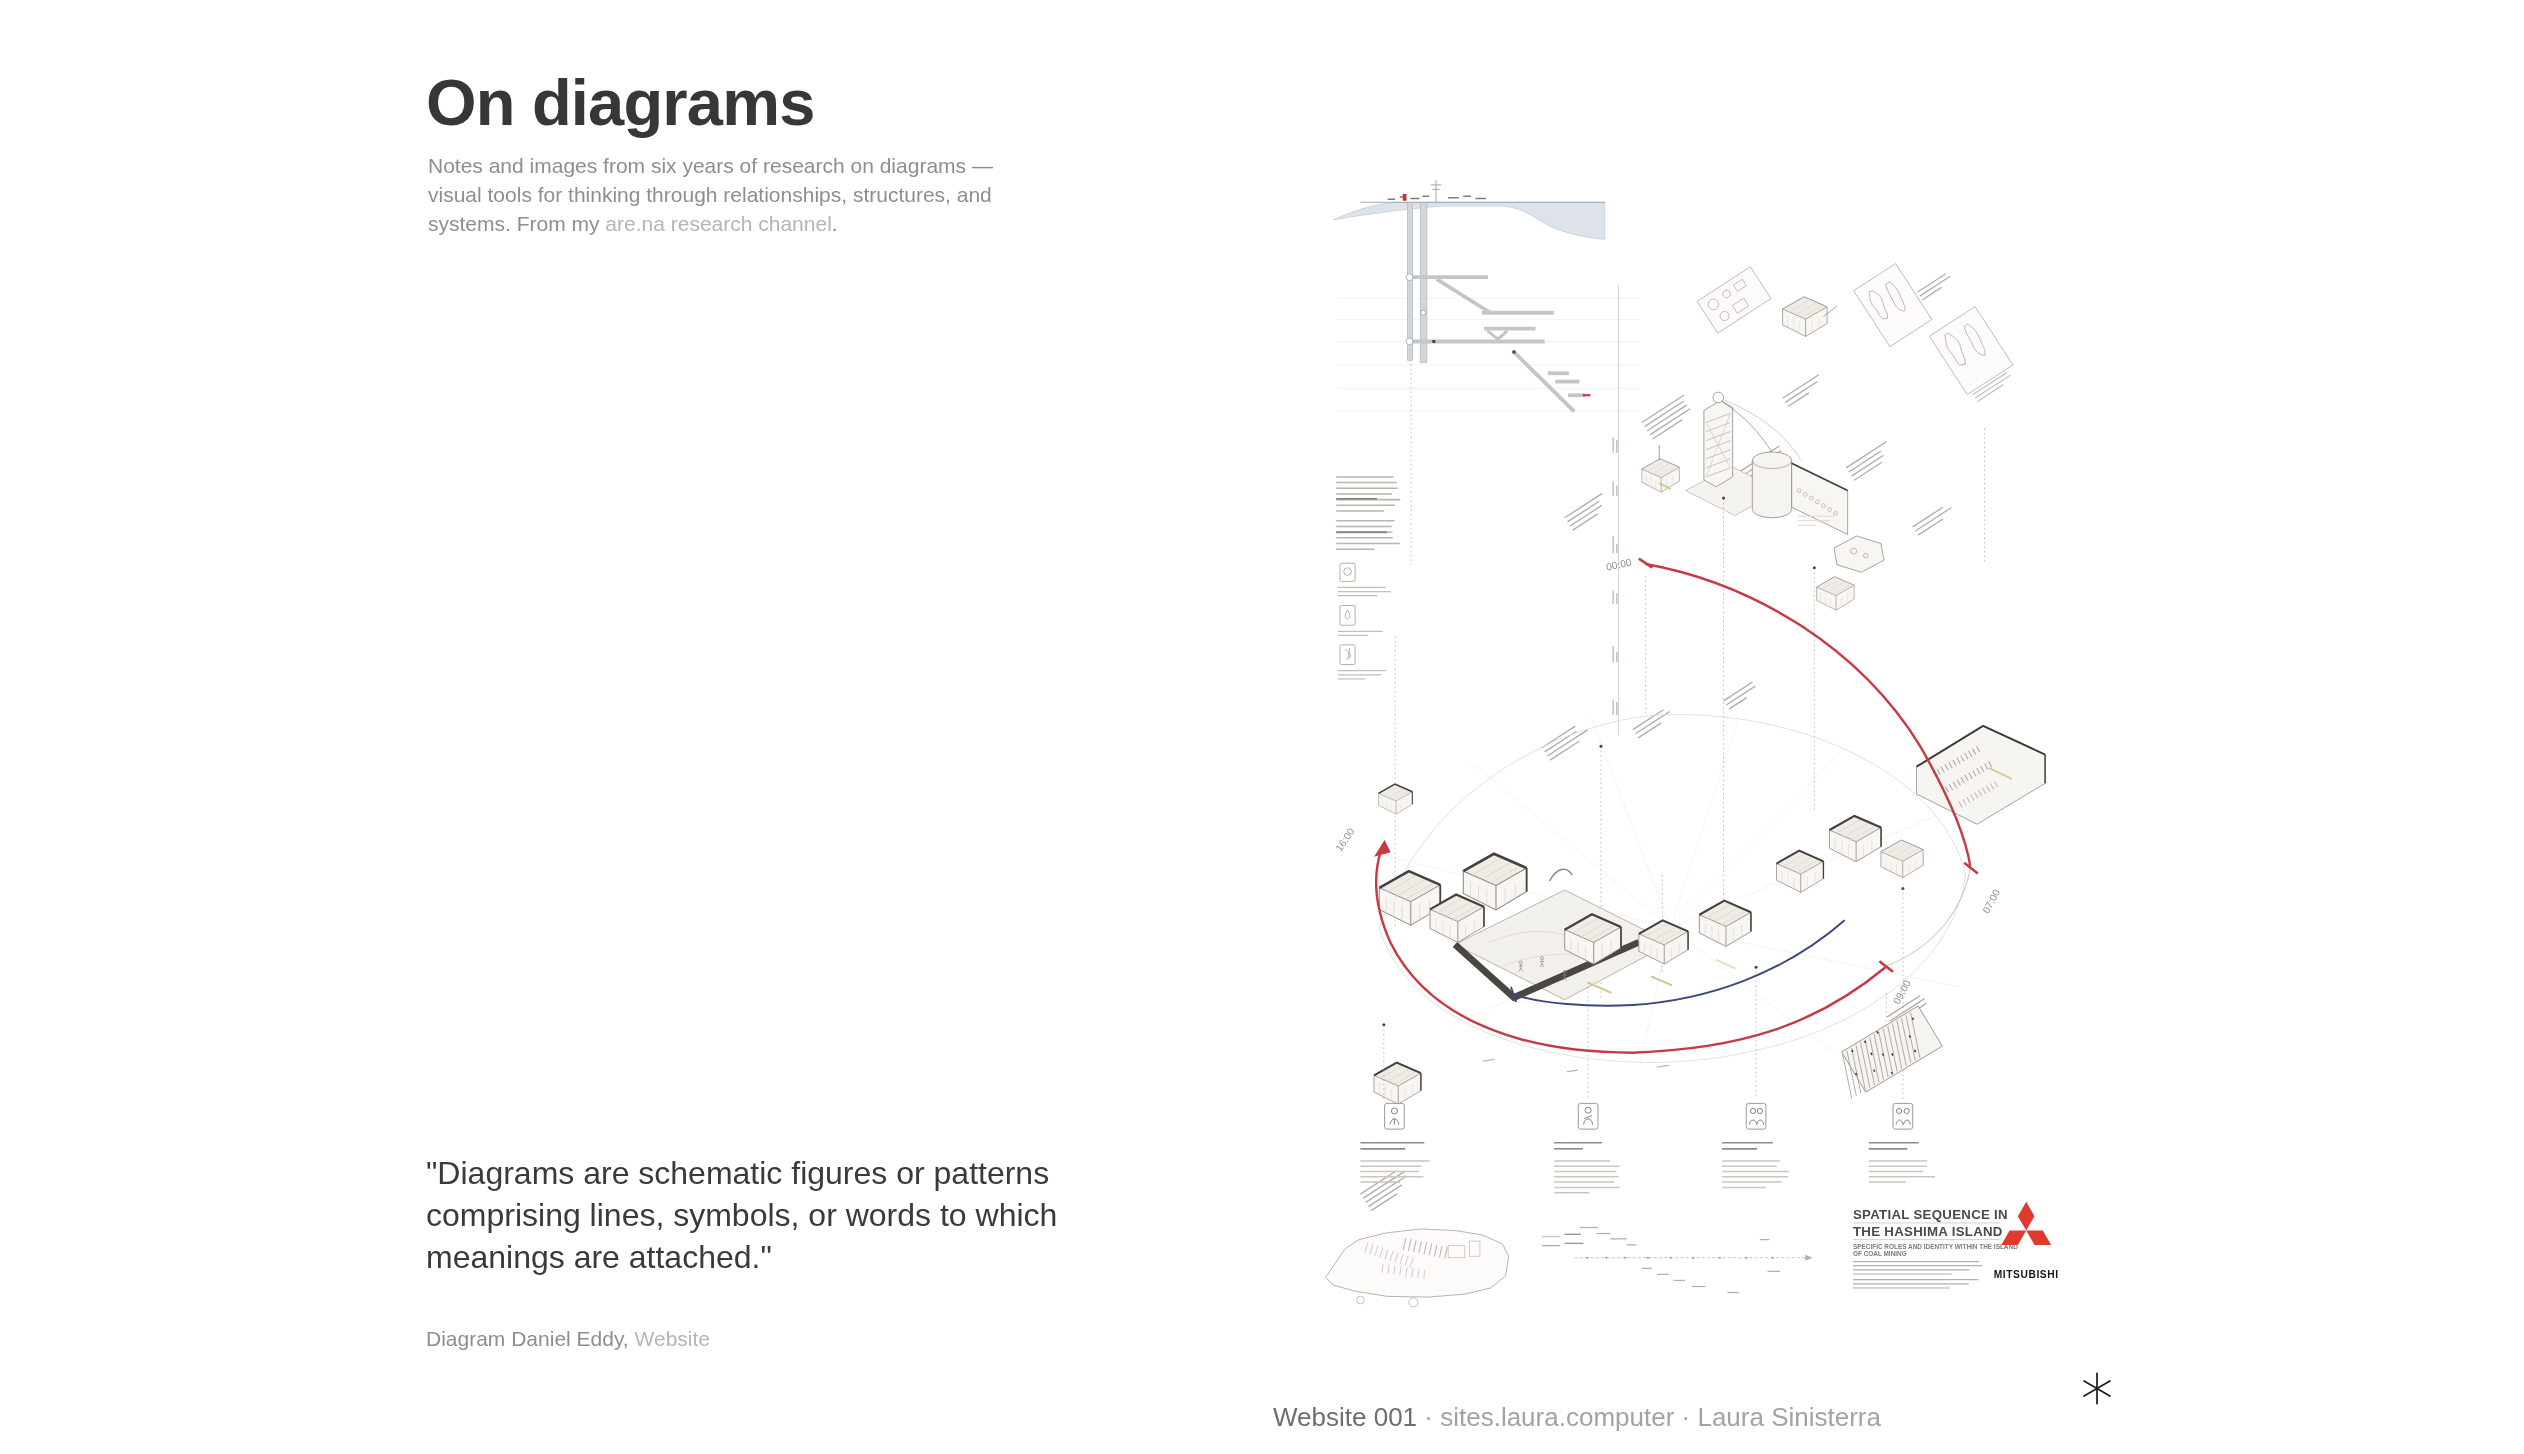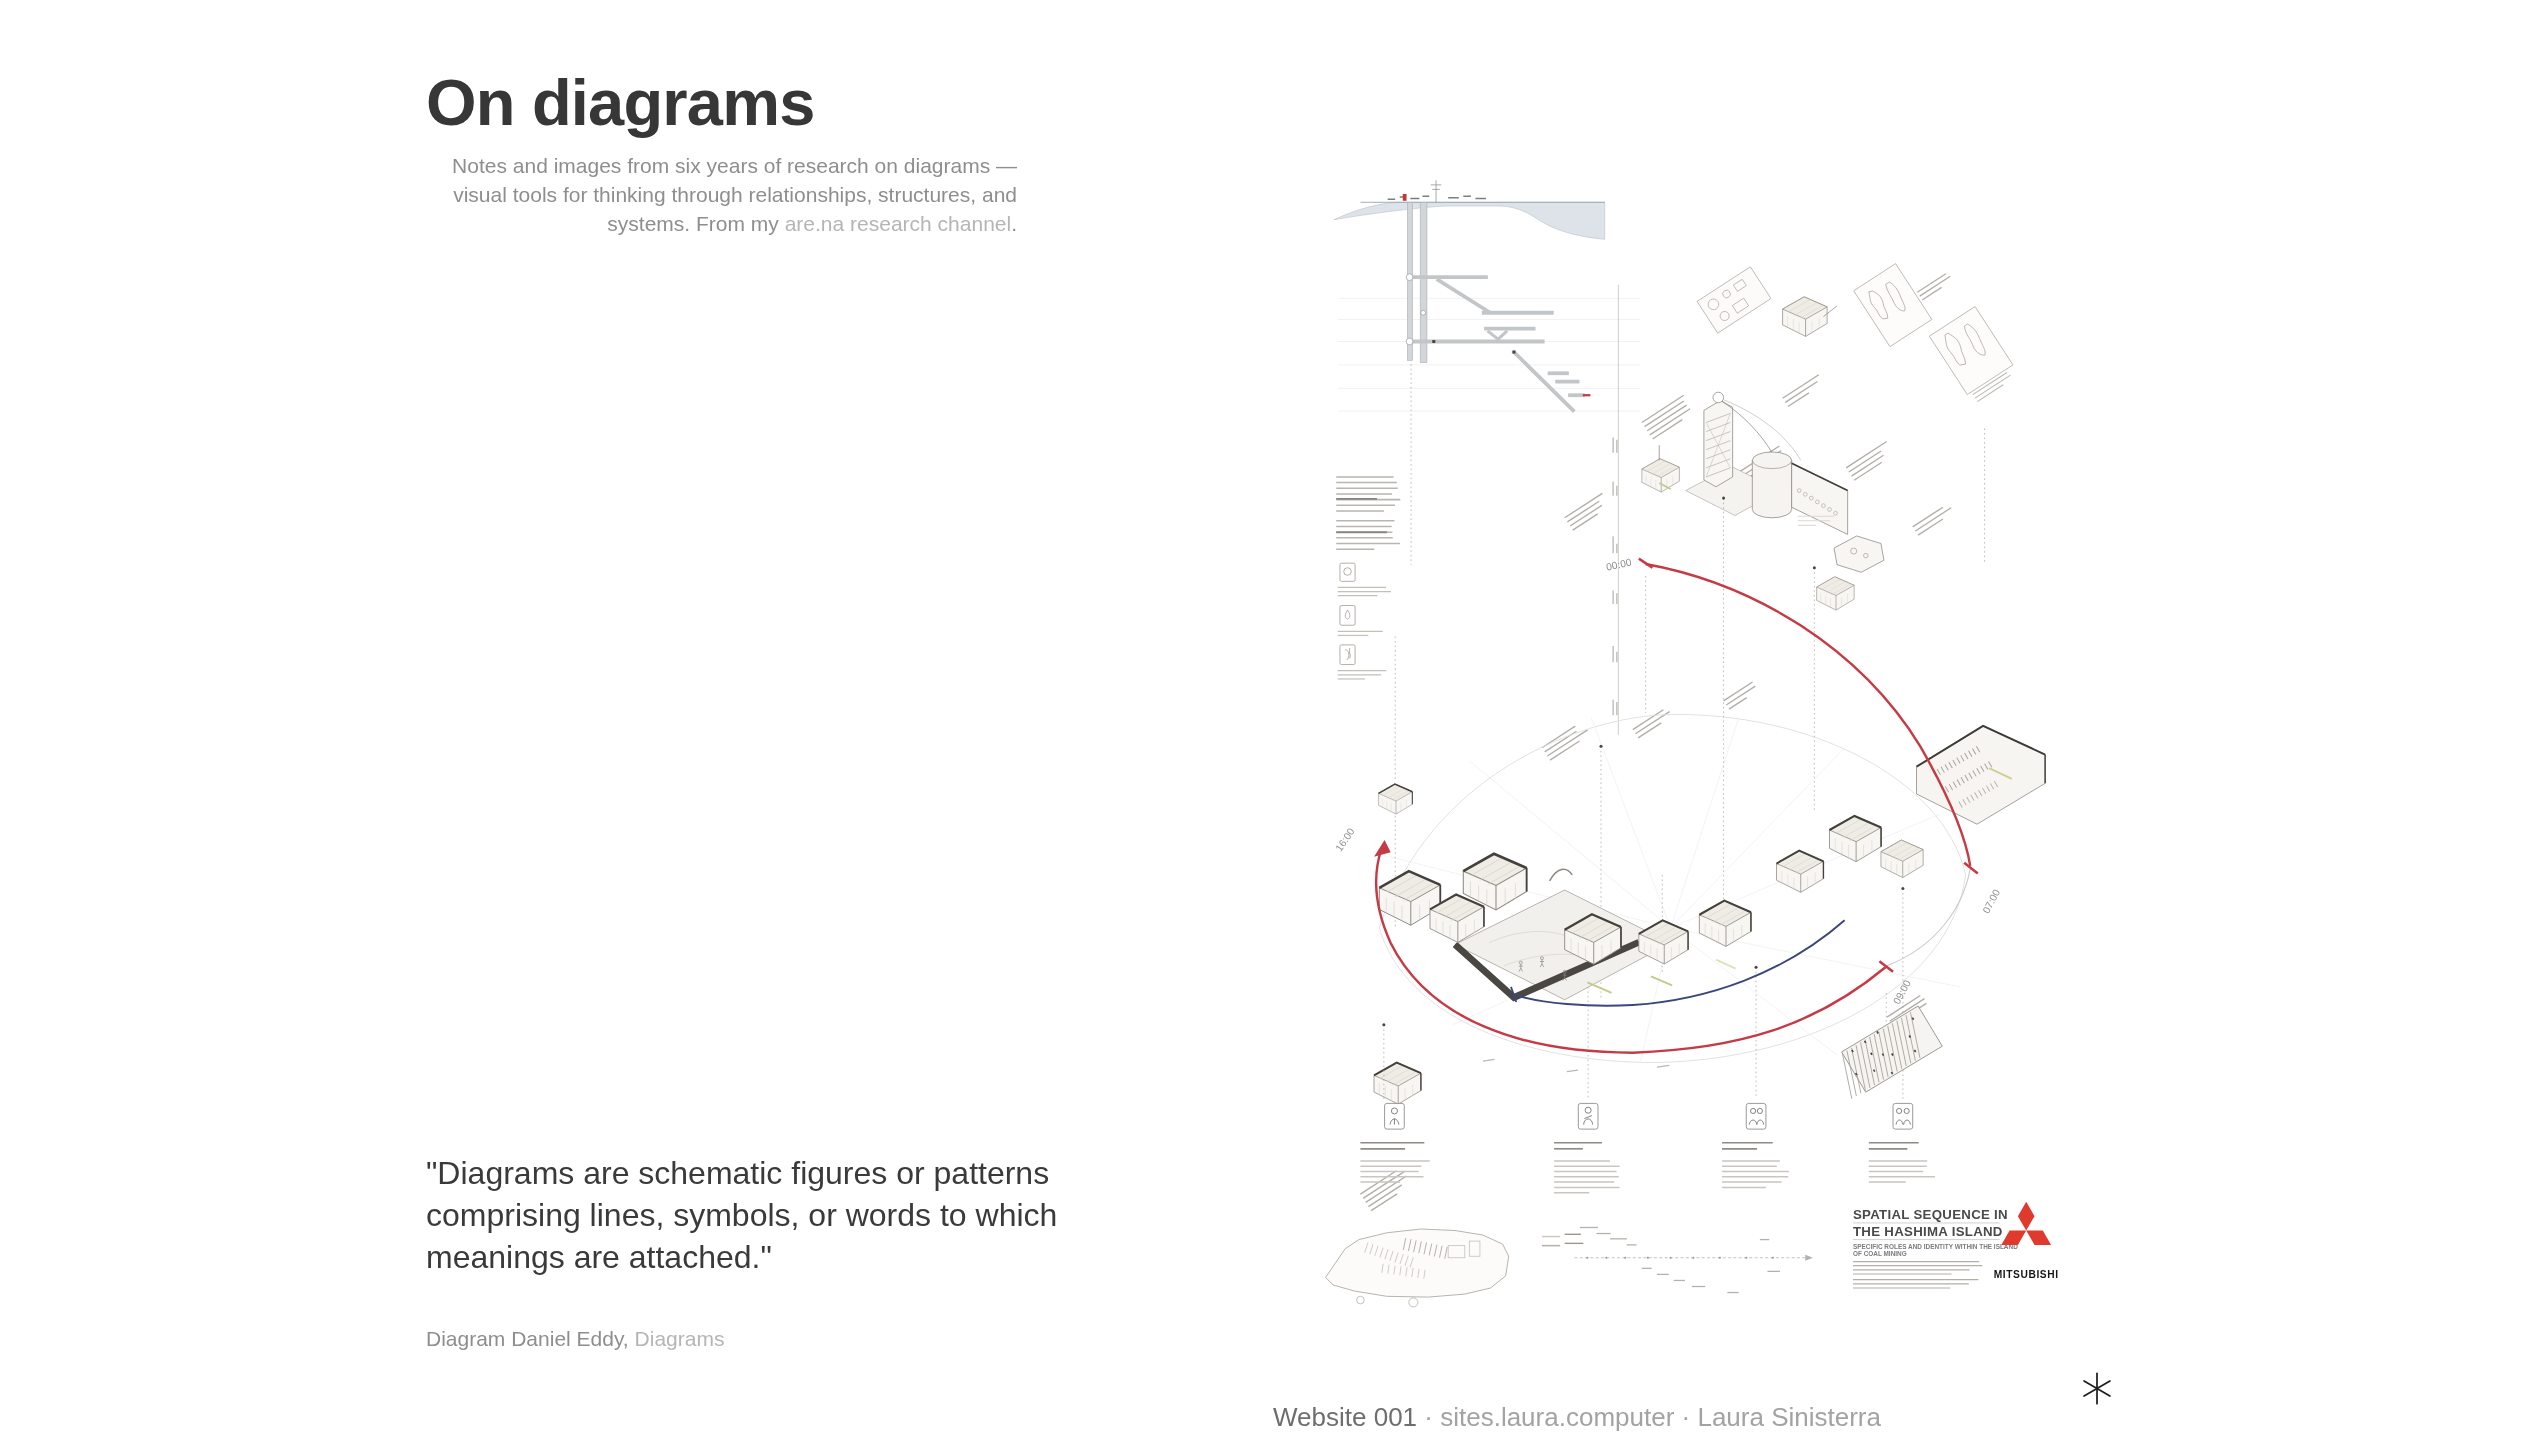--- a/index.html
+++ b/index.html
@@ -1,42 +1,42 @@
 <!DOCTYPE html>
 <html style="font-size:12px"><head>
 <meta charset="utf-8">
 <style>
   html,body{margin:0;padding:0;background:#ffffff;}
   body{width:2525px;height:1455px;position:relative;overflow:hidden;
        font-family:"Liberation Sans","DejaVu Sans",sans-serif;
        -webkit-font-smoothing:antialiased;}
   .abs{position:absolute;}
   #heading{left:426px;top:19.7px;font-size:65px;font-weight:bold;color:#373737;letter-spacing:-0.8px;margin-top:45px;}
-  #intro{left:428px;top:130px;width:589px;font-size:21px;line-height:29px;color:#8e8e8e;text-align:right;}
+  #intro{left:428px;top:130px;width:589px;font-size:21px;line-height:29px;color:#8e8e8e;}
   #intro .lnk{color:#b5b5b5;cursor:pointer;}
   #quote{left:426px;top:1152px;width:636px;font-size:32px;line-height:42px;color:#3a3a3a;}
   #attrib{left:426px;top:1306px;font-size:21px;color:#8e8e8e;}
   #attrib .lnk{color:#b5b5b5;cursor:pointer;}
   #footer{left:1273px;top:1376px;font-size:26px;color:#a3a3a3;white-space:nowrap;}
   #footer .lbl{color:#6e6e6e;}
   #footer .lnk{color:#a3a3a3;cursor:pointer;}
   #mark{left:2081px;top:1371px;width:32px;height:35px;cursor:pointer;}
   #artwrap{left:1315px;top:171px;width:802px;height:1143px;}
   svg text{font-family:"Liberation Sans","DejaVu Sans",sans-serif;}
 </style>
 </head>
 <body>
 
 <h1 id="heading" class="abs">On diagrams</h1>
 
 <p id="intro" class="abs"><span>Notes and images from six years of research on diagrams — visual tools for thinking through relationships, structures, and systems. From my </span><span class="lnk">are.na research channel</span><span>.</span></p>
 
 <div id="quote" class="abs">"Diagrams are schematic figures or patterns comprising lines, symbols, or words to which meanings are attached."</div>
 
-<p id="attrib" class="abs"><span>Diagram Daniel Eddy,</span>&nbsp;<span class="lnk">Diagrams</span></p>
+<p id="attrib" class="abs"><span>Diagram Daniel Eddy,</span>&nbsp;<span class="lnk">Website</span></p>
 
 <p id="footer" class="abs"><span class="lbl">Website 001</span>&nbsp;<span>·</span>&nbsp;<span class="lnk">sites.laura.computer</span>&nbsp;<span>·</span>&nbsp;<span class="lnk">Laura Sinisterra</span></p>
 
 <svg id="mark" class="abs" viewBox="0 0 42 46">
   <g stroke="#1f1f1f" stroke-width="2.3" stroke-linecap="round">
     <line x1="21" y1="3" x2="21" y2="43"></line>
     <line x1="4" y1="13" x2="38" y2="33"></line>
     <line x1="4" y1="33" x2="38" y2="13"></line>
   </g>
 </svg>

